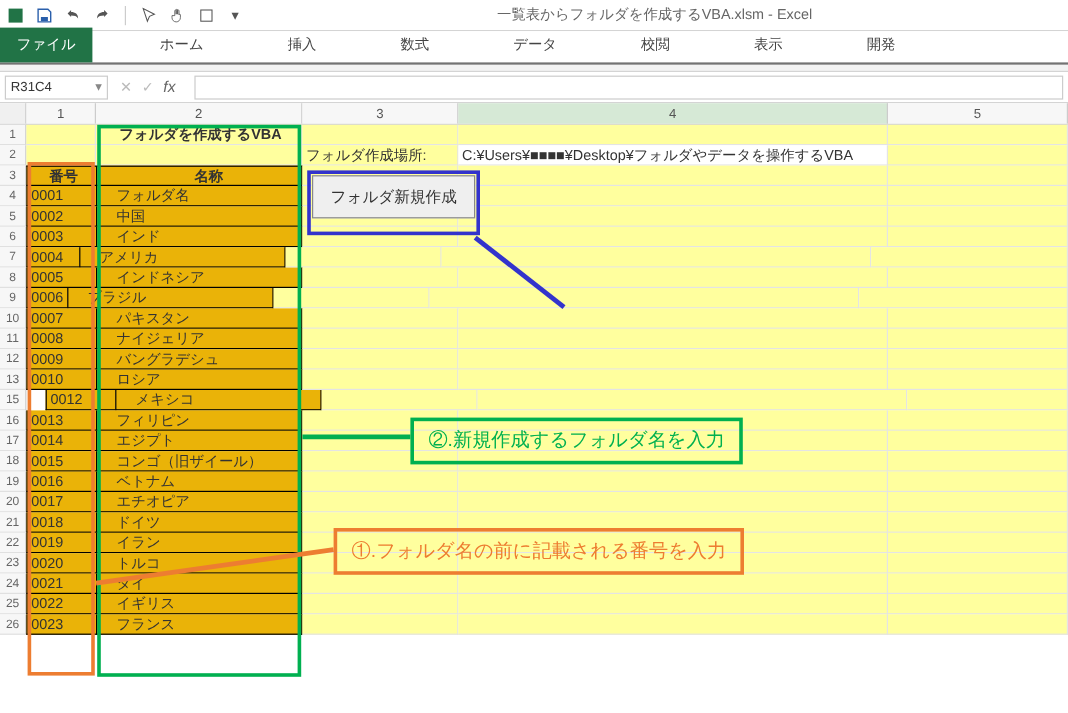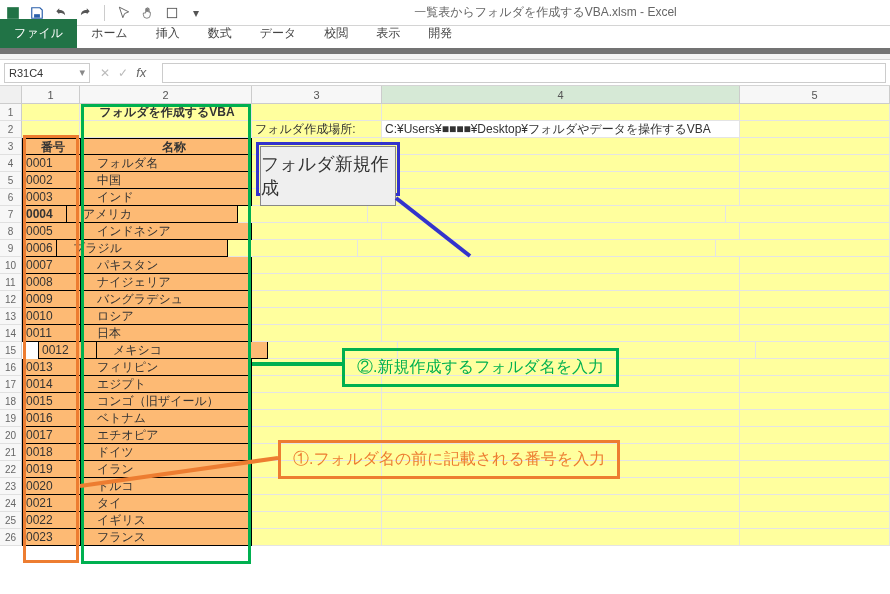--- a/index.html
+++ b/index.html
@@ -6,21 +6,21 @@
   body { font-family: "Meiryo", "MS Gothic", sans-serif; font-size: 12px; background: #fff; width: 890px; height: 594px; overflow: hidden; color: #333; }
 
   
   .titlebar { height: 26px; background: #fff; display: flex; align-items: center; padding: 0 4px; border-bottom: 1px solid #d4d4d4; }
   .qat { display: flex; gap: 6px; align-items: center; }
   .qat-icon { width: 18px; height: 18px; display: flex; align-items: center; justify-content: center; color: #555; }
   .qat-sep { width: 1px; height: 16px; background: #ccc; margin: 0 4px; }
   .wintitle { flex: 1; text-align: center; color: #666; font-size: 12px; }
 
   
-  .ribbon-tabs { height: 28px; background: #fff; display: flex; align-items: flex-end; border-bottom: 6px solid #737373; padding-left: 0; }
+  .ribbon-tabs { height: 28px; background: #fff; display: flex; align-items: flex-end; border-bottom: 2px solid #737373; padding-left: 0; gap: 42px; }
   .ribbon-tab { padding: 6px 14px; font-size: 12px; color: #444; cursor: pointer; }
   .ribbon-tab.active { background: #217346; color: #fff; }
   .ribbon-spacer { height: 6px; background: #f3f3f3; border-bottom: 1px solid #d4d4d4; }
 
   
   .fbar { height: 26px; display: flex; align-items: center; border-bottom: 1px solid #d4d4d4; padding: 2px 4px; background: #fff; }
   .namebox { width: 86px; height: 20px; border: 1px solid #ccc; background: #fff; display: flex; align-items: center; padding: 0 4px; font-size: 11px; color: #333; }
   .namebox .dd { margin-left: auto; color: #888; }
   .fbar-icons { display: flex; gap: 8px; margin: 0 10px; align-items: center; }
   .fx { font-style: italic; color: #666; font-size: 13px; }
@@ -38,30 +38,30 @@
   .c2 { width: 172px; }
   .c3 { width: 130px; }
   .c4 { width: 358px; }
   .c5 { width: 150px; flex:1; }
 
   
   .gridbody { position: relative; }
   .row { display: flex; height: 17px; }
   .rownum { width: 22px; border-right: 1px solid #ccc; border-bottom: 1px solid #e0e0e0; background: #f7f7f7; font-size: 10px; color: #666; text-align: center; line-height: 17px; }
   .cell { border-right: 1px solid #e4e4e4; border-bottom: 1px solid #e4e4e4; line-height: 17px; padding-left: 3px; font-size: 12px; overflow: hidden; white-space: nowrap; background: #ffff9e; }
-  .cell.tbl { background: #fdba74; border: 1px solid #000; border-top: none; border-right: none; }
+  .cell.tbl { background: #eab308; border: 1px solid #000; border-top: none; border-right: none; }
   .cell.tbltop { border-top: 1px solid #000; }
   .cell.tblright { border-right: 1px solid #000; padding-left: 16px; }
   .cell.tblhead { font-weight: bold; text-align: center; }
   .cell.yellow { background: #ffff9e; }
   .cell.white { background: #fff; }
   .row1title { font-weight: bold; text-align: center; }
 
   
-  .macro-btn { position: absolute; left: 260px; top: 60px; width: 136px; height: 60px; background: #efefef; border: 1px solid #888; display: flex; align-items: center; justify-content: center; font-size: 18px; }
+  .macro-btn { position: absolute; left: 260px; top: 60px; width: 136px; height: 36px; background: #efefef; border: 1px solid #888; display: flex; align-items: center; justify-content: center; font-size: 13px; }
 
   
   .anno { position: absolute; border: 3px solid; padding: 6px 12px; font-size: 16px; font-weight: 500; background: transparent; white-space: nowrap; }
   .anno.orange { border-color: #ed7d31; color: #ed7d31; }
   .anno.green  { border-color: #00b050; color: #00b050; }
   .anno.blue   { border-color: #3333cc; color: #3333cc; }
 
   
   .col-overlay { position: absolute; border: 3px solid; pointer-events: none; }
   .col-overlay.orange { border-color: #ed7d31; }
@@ -200,21 +200,21 @@
       <div class="row">
         <div class="rownum">6</div>
         <div class="cell tbl" style="width: 58px;">0003</div>
         <div class="cell tbl tblright" style="width: 172px;">インド</div>
         <div class="cell yellow" style="width: 130px;"></div>
         <div class="cell yellow" style="width: 358px;"></div>
         <div class="cell yellow" style="flex: 1 1 0%;"></div>
       </div>
       <div class="row">
         <div class="rownum">7</div>
-        <div class="cell tbl" style="width: 44px; font-weight: bold;">0004</div>
+        <div class="cell tbl" style="width: 44px;">0004</div>
         <div class="cell tbl tblright" style="width: 172px;">アメリカ</div>
         <div class="cell yellow" style="width: 130px;"></div>
         <div class="cell yellow" style="width: 358px;"></div>
         <div class="cell yellow" style="flex: 1 1 0%;"></div>
       </div>
       <div class="row">
         <div class="rownum">8</div>
         <div class="cell tbl" style="width: 58px;">0005</div>
         <div class="cell tbl tblright" style="width: 172px;">インドネシア</div>
         <div class="cell yellow" style="width: 130px;"></div>
@@ -250,28 +250,20 @@
         <div class="cell tbl" style="width: 58px;">0009</div>
         <div class="cell tbl tblright" style="width: 172px;">バングラデシュ</div>
         <div class="cell yellow" style="width: 130px;"></div>
         <div class="cell yellow" style="width: 358px;"></div>
         <div class="cell yellow" style="flex: 1 1 0%;"></div>
       </div>
       <div class="row">
         <div class="rownum">13</div>
         <div class="cell tbl" style="width: 58px;">0010</div>
         <div class="cell tbl tblright" style="width: 172px;">ロシア</div>
-        <div class="cell yellow" style="width: 130px;"></div>
-        <div class="cell yellow" style="width: 358px;"></div>
-        <div class="cell yellow" style="flex: 1 1 0%;"></div>
-      </div>
-      <div class="row">
-        <div class="rownum">14</div>
-        <div class="cell tbl" style="width: 58px;">0011</div>
-        <div class="cell tbl tblright" style="width: 172px;">日本</div>
         <div class="cell yellow" style="width: 130px;"></div>
         <div class="cell yellow" style="width: 358px;"></div>
         <div class="cell yellow" style="flex: 1 1 0%;"></div>
       </div>
       <div class="row">
         <div class="rownum">15</div>
         <div class="cell tbl" style="width: 58px; margin-left: 16px;">0012</div>
         <div class="cell tbl tblright" style="width: 172px;">メキシコ</div>
         <div class="cell yellow" style="width: 130px;"></div>
         <div class="cell yellow" style="width: 358px;"></div>

